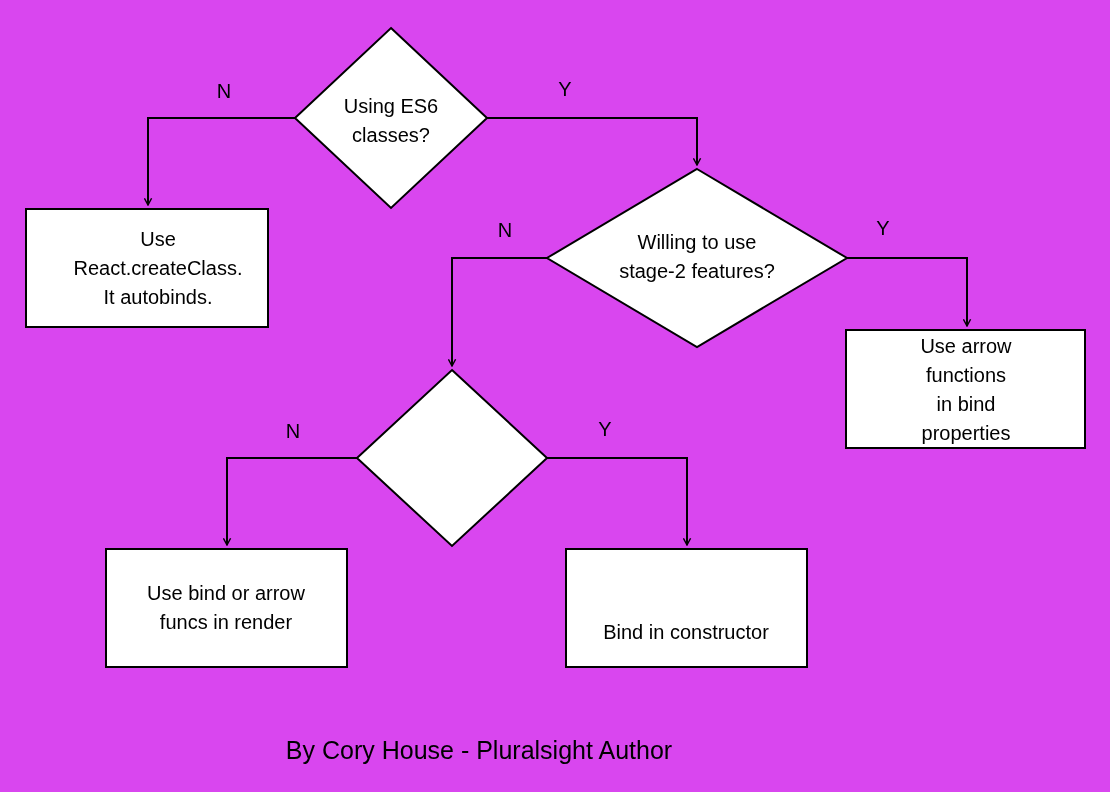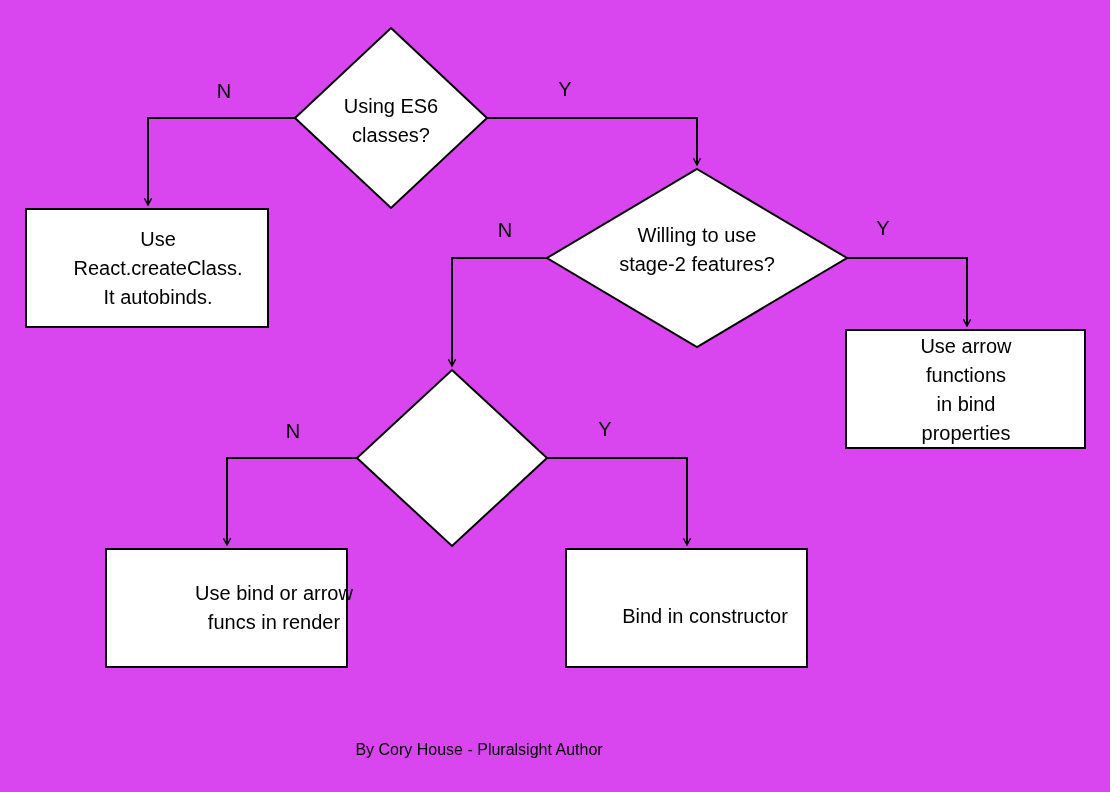--- a/index.html
+++ b/index.html
@@ -43,21 +43,21 @@
   .edge-label {
     position: absolute;
     transform: translate(-50%, -50%);
     font-size: 20px;
     line-height: 22px;
     color: #000000;
   }
   .caption {
     position: absolute;
     transform: translate(-50%, -50%);
-    font-size: 16px;
+    font-size: 25px;
     color: #000000;
     white-space: nowrap;
   }
 </style>
 </head>
 <body>
 
 <div class="canvas">
 
   <svg width="1110" height="792" viewBox="0 0 1110 792">
@@ -79,31 +79,31 @@
     <polygon class="shape" points="452,370 547,458 452,546 357,458"></polygon>
 
     <rect class="shape" x="26" y="209" width="242" height="118"></rect>
     <rect class="shape" x="846" y="330" width="239" height="118"></rect>
     <rect class="shape" x="106" y="549" width="241" height="118"></rect>
     <rect class="shape" x="566" y="549" width="241" height="118"></rect>
   </svg>
 
   <div class="node-label" style="left:391px; top:121px;">Using ES6
 classes?</div>
-  <div class="node-label" style="left:697px; top:250px;">Willing to use
+  <div class="node-label" style="left:697px; top:257px;">Willing to use
 stage-2 features?</div>
 
   <div class="node-label" style="left:134px; top:268px;margin-left:24px;">Use
 React.createClass.
 It autobinds.</div>
   <div class="node-label" style="left:966px; top:390px;">Use arrow functions
 in bind properties</div>
-  <div class="node-label" style="left:226px; top:608px;margin-left:48px;">Use bind or arrow
+  <div class="node-label" style="left:226px; top:608px;">Use bind or arrow
 funcs in render</div>
-  <div class="node-label" style="left:686px; top:616px;margin-left:19px;">Bind in constructor</div>
+  <div class="node-label" style="left:686px; top:632px;">Bind in constructor</div>
 
   <div class="edge-label" style="left:224px; top:91px;">N</div>
   <div class="edge-label" style="left:565px; top:89px;">Y</div>
   <div class="edge-label" style="left:505px; top:230px;">N</div>
   <div class="edge-label" style="left:883px; top:228px;">Y</div>
   <div class="edge-label" style="left:293px; top:431px;">N</div>
   <div class="edge-label" style="left:605px; top:429px;">Y</div>
 
   <div class="caption" style="left:479px; top:750px;">By Cory House - Pluralsight Author</div>
 

